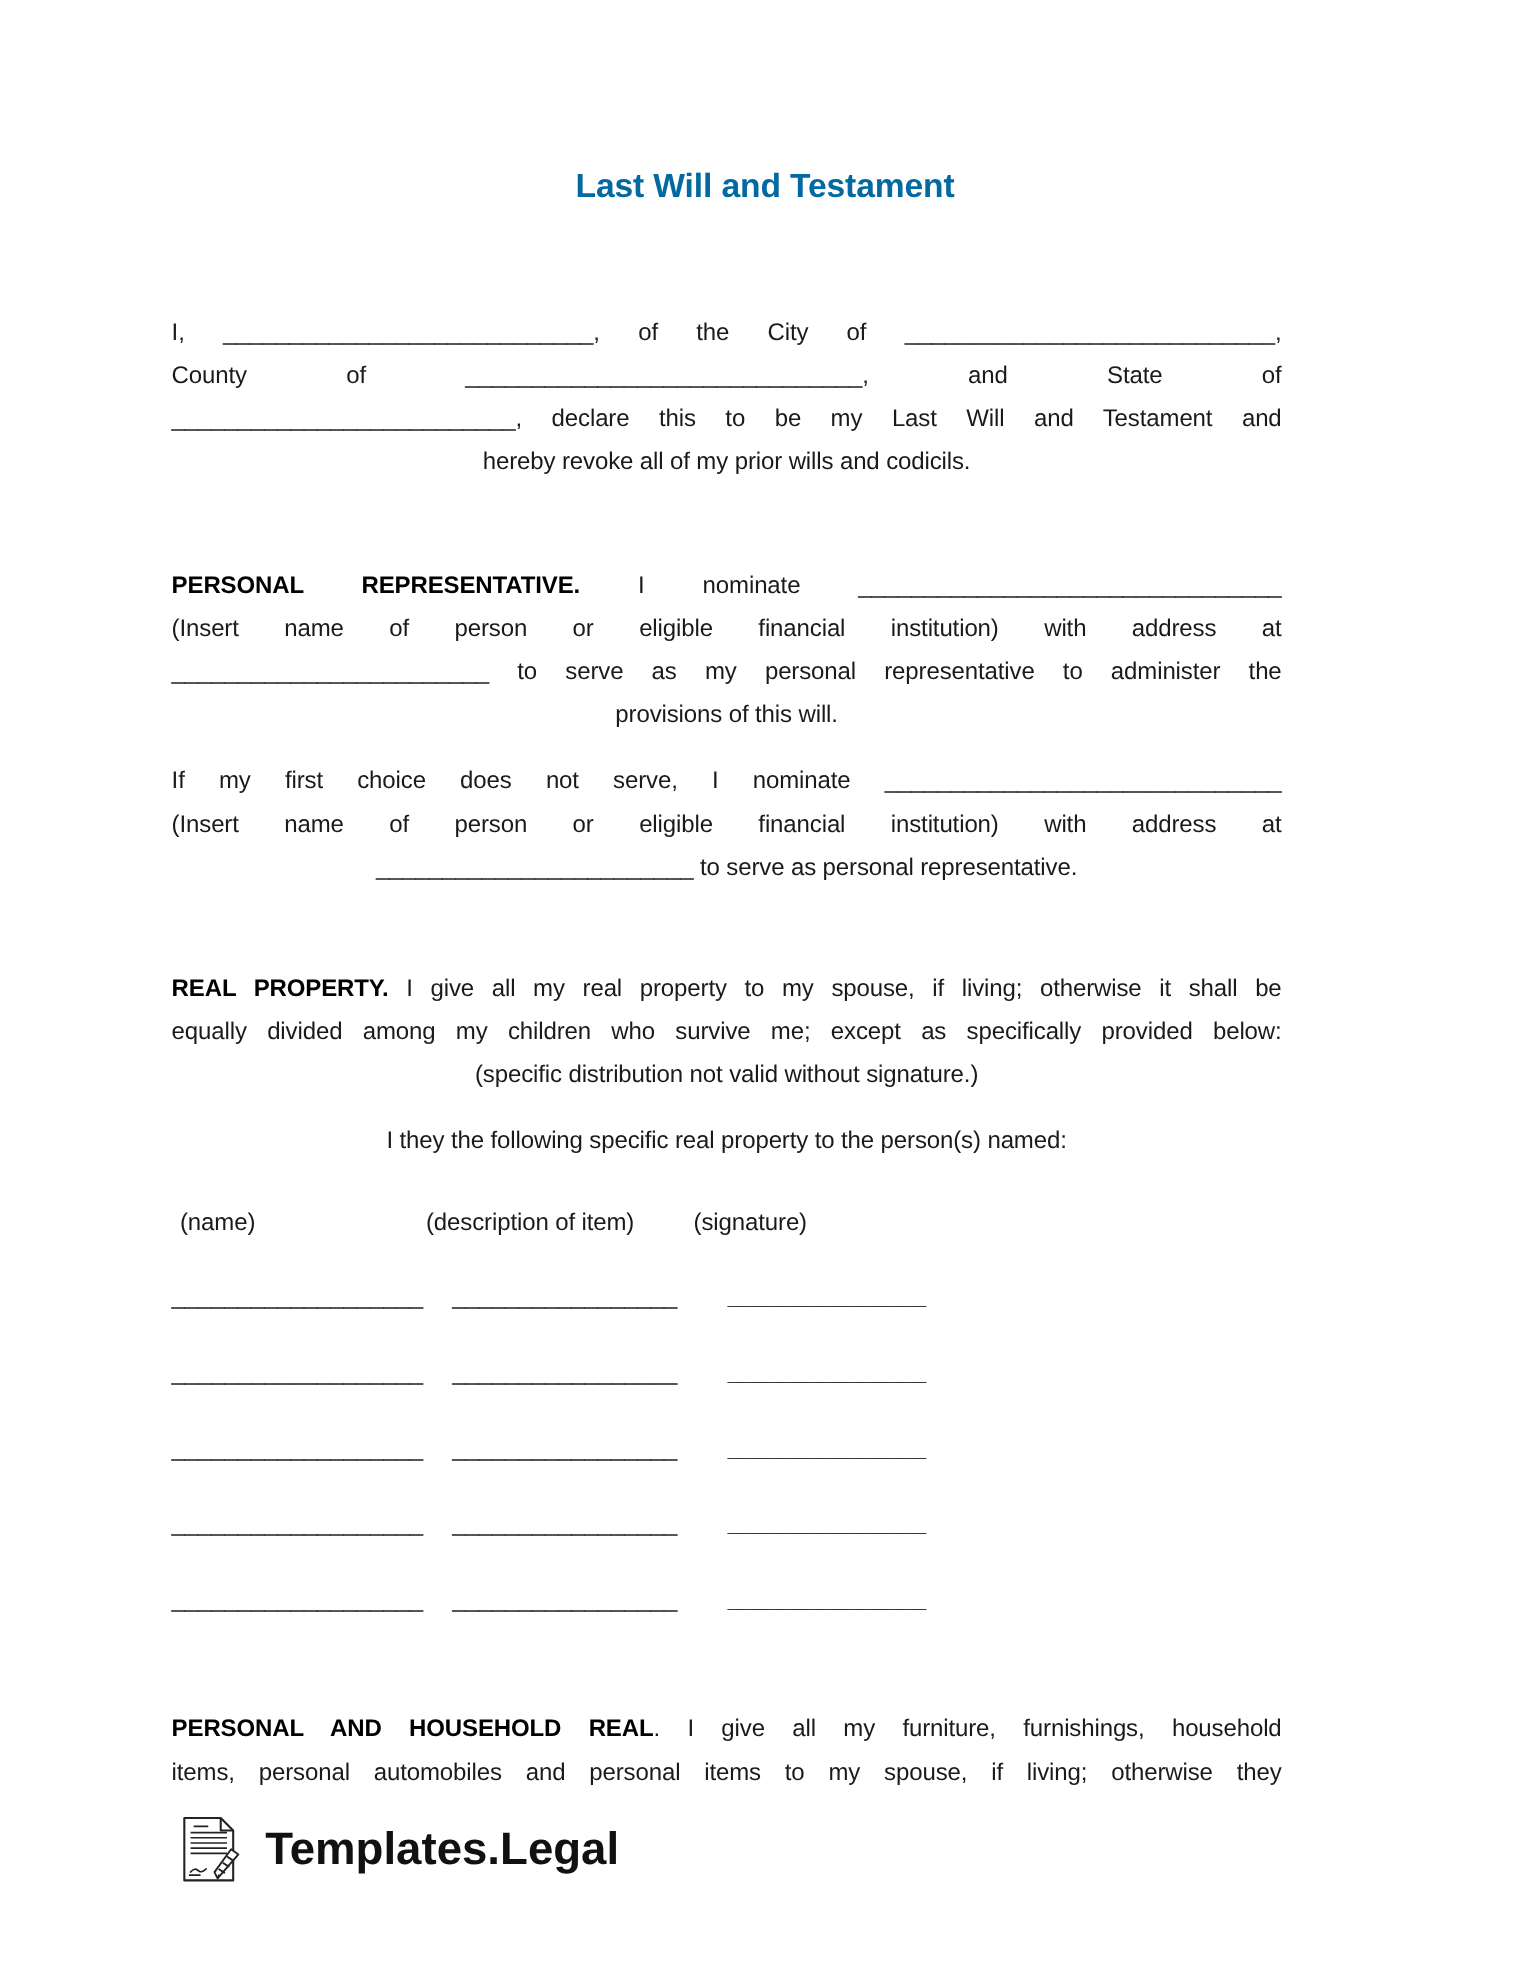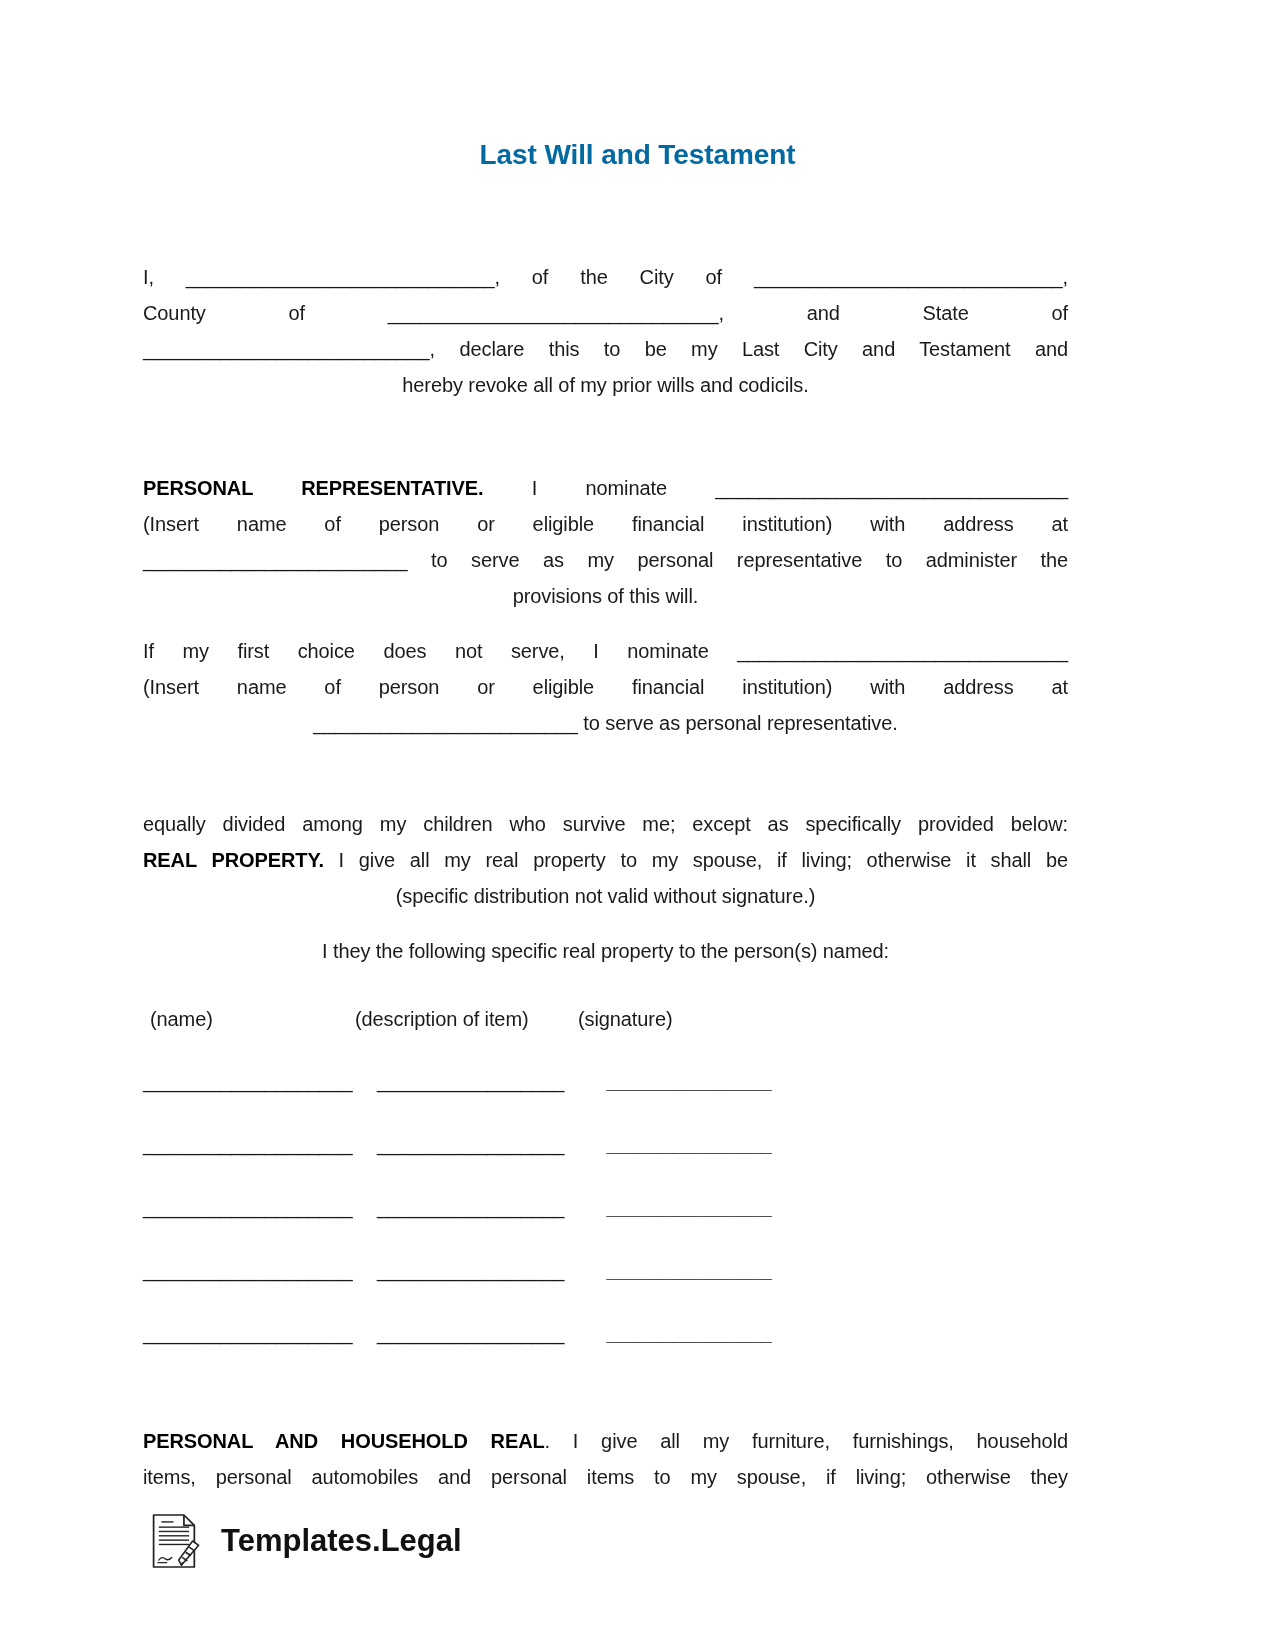--- a/index.html
+++ b/index.html
@@ -32,53 +32,53 @@
   .t-header .h1{display:inline-block;width:205px;}
   .t-header .h2{display:inline-block;width:223px;}
   .t-rows{margin-top:26px;}
   .t-row{height:36px;margin-bottom:27px;white-space:nowrap;}
   .t-row:last-child{margin-bottom:0;}
   .t-row .c2{margin-left:19px;}
   .t-row .c3{margin-left:38px;font-style:italic;}
   .mt-hh{margin-top:72px;}
   .footer{margin-top:17px;padding-left:8px;display:flex;align-items:center;}
   .logo-icon{width:52px;height:58px;flex:0 0 auto;}
-  .brand{margin-left:18px;font-size:31px;font-weight:bold;color:#111;letter-spacing:0;}
+  .brand{margin-left:18px;font-size:38px;font-weight:bold;color:#111;letter-spacing:0;}
 </style>
 </head>
 <body>
 
 <div class="page">
   <div class="content">
 
     <div class="title">Last Will and Testament</div>
 
     <div class="para mt-p1">
       <div class="ln">I, ____________________________, of the City of ____________________________,</div>
       <div class="ln">County of ______________________________, and State of</div>
-      <div class="ln">__________________________, declare this to be my Last City and Testament and</div>
+      <div class="ln">__________________________, declare this to be my Last Will and Testament and</div>
       <div class="ln nl">hereby revoke all of my prior wills and codicils.</div>
     </div>
 
     <div class="para mt-pr">
       <div class="ln"><span class="b">PERSONAL REPRESENTATIVE.</span><span> I nominate ________________________________</span></div>
       <div class="ln">(Insert name of person or eligible financial institution) with address at</div>
       <div class="ln">________________________ to serve as my personal representative to administer the</div>
       <div class="ln nl">provisions of this will.</div>
     </div>
 
     <div class="para mt-pr2">
       <div class="ln">If my first choice does not serve, I nominate ______________________________</div>
       <div class="ln">(Insert name of person or eligible financial institution) with address at</div>
       <div class="ln nl">________________________ to serve as personal representative.</div>
     </div>
 
     <div class="para mt-rp">
+      <div class="ln"><span class="b">REAL PROPERTY.</span><span> I give all my real property to my spouse, if living; otherwise it shall be</span></div>
       <div class="ln">equally divided among my children who survive me; except as specifically provided below:</div>
-      <div class="ln"><span class="b">REAL PROPERTY.</span><span> I give all my real property to my spouse, if living; otherwise it shall be</span></div>
       <div class="ln nl">(specific distribution not valid without signature.)</div>
     </div>
 
     <div class="para mt-leave">
       <div class="ln nl">I they the following specific real property to the person(s) named:</div>
     </div>
 
     <div class="t-header">
       <span class="h1">(name)</span>
       <span class="h2">(description of item)</span>

